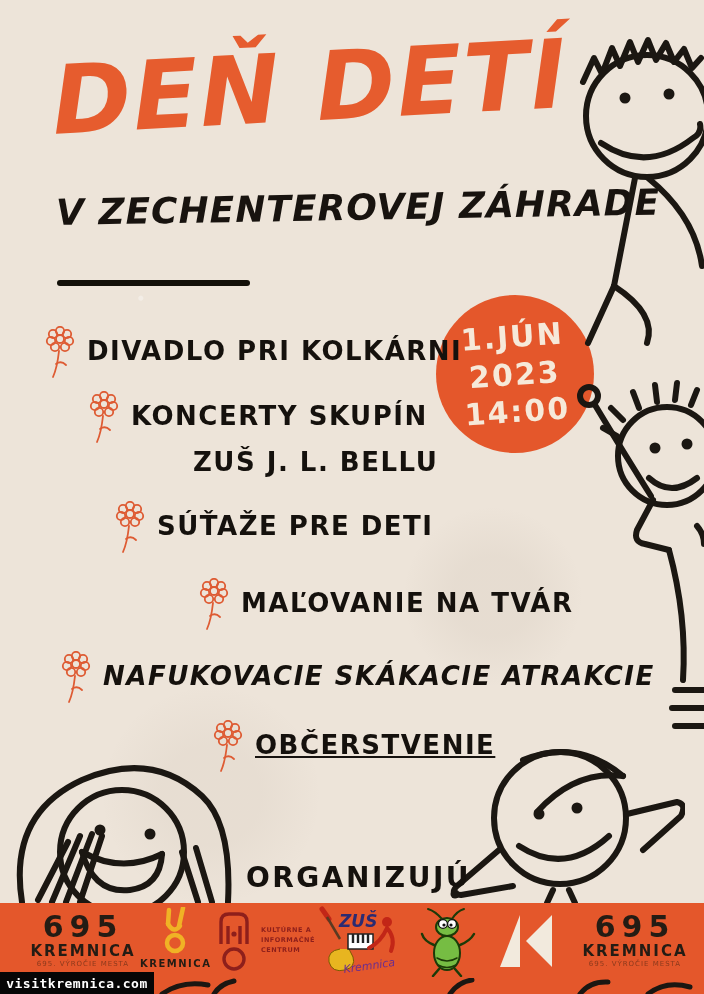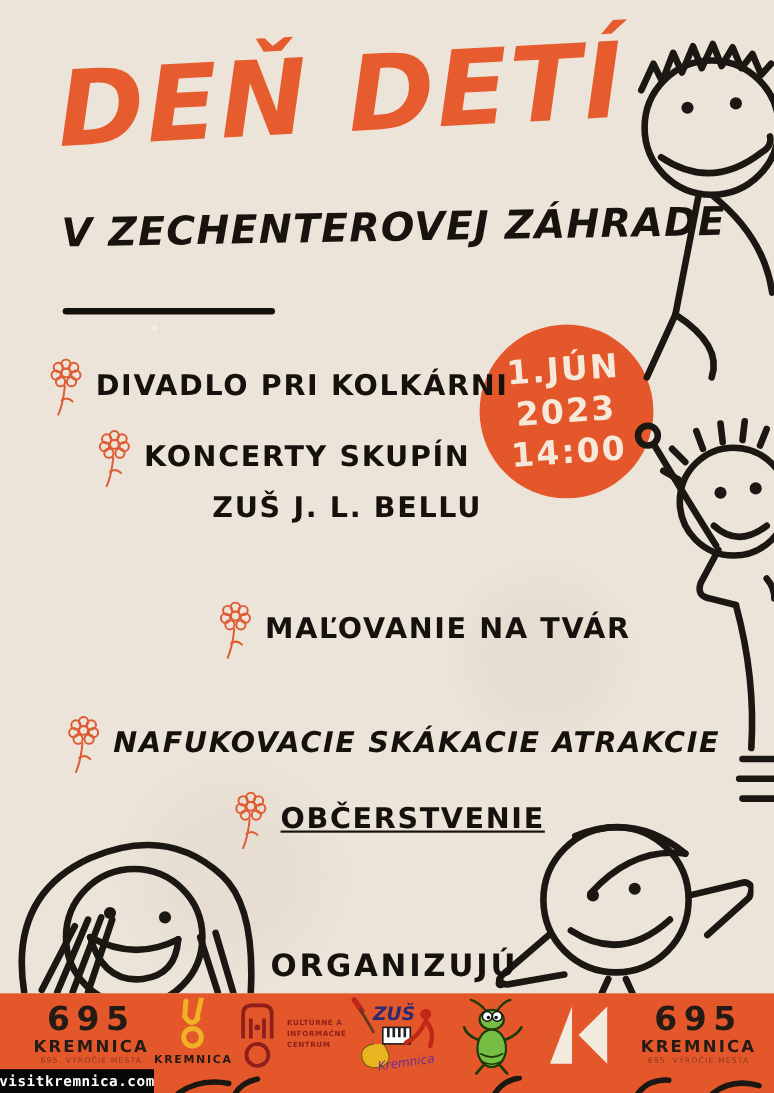--- a/index.html
+++ b/index.html
@@ -63,21 +63,21 @@
   }
   .event .label{
     font-size:26px;font-weight:bold;letter-spacing:1.5px;
     color:#15110D;
   }
   .flower{flex:0 0 auto;margin-top:-10px;}
   .row-0{left:42px;top:336px;}
   .row-1{left:86px;top:401px;}
   .row-2{left:193px;top:447px;}
   .row-3{left:112px;top:511px;}
-  .row-4{left:196px;top:557px;}
+  .row-4{left:196px;top:588px;}
   .row-5{left:58px;top:661px;font-style:italic;}
   .row-6{left:210px;top:730px;text-decoration:underline;}
 
   .organizers{
     left:246px;top:861px;
     font-size:28px;font-weight:bold;letter-spacing:2.5px;
     color:#15110D;white-space:nowrap;
   }
 
   
@@ -87,21 +87,21 @@
   }
   .logo{position:absolute;display:flex;flex-direction:column;align-items:center;}
   .logo-695{width:110px;text-align:center;}
   .logo-695 .num{font-size:30px;font-weight:bold;letter-spacing:6px;color:#241C14;line-height:1;}
   .logo-695 .name{font-size:15px;font-weight:bold;letter-spacing:2px;color:#241C14;line-height:1.2;}
   .logo-695 .sub{font-size:7px;letter-spacing:1px;color:rgba(66,32,16,.55);line-height:1.2;}
   .logo-kremyellow .name{font-size:10px;font-weight:bold;letter-spacing:1.5px;color:#241C14;margin-top:1px;}
   .logo-mio{flex-direction:row;align-items:center;gap:6px;}
   .mio-lines{font-size:6.5px;line-height:1.5;letter-spacing:.5px;color:#8E1F1B;font-weight:bold;}
   .visit-box{
-    left:0;top:972px;width:140px;height:22px;
+    left:0;top:972px;width:154px;height:22px;
     background:#060606;color:#FFFFFF;
     display:flex;align-items:center;justify-content:center;
     font-family:"DejaVu Sans Mono", monospace;
     font-size:13px;font-weight:bold;letter-spacing:.5px;
   }
 
   
 </style>
 </head>
 <body>
@@ -223,20 +223,37 @@
           <path d="M14 38 C18 35 21 36 24 39"></path>
       </g>
     </svg>
     <span class="label">DIVADLO PRI KOLKÁRNI</span>
   </div>
 
   <div class="abs event row-2">
     <span class="label">ZUŠ J. L. BELLU</span>
   </div>
 
+  <div class="abs event row-3">
+    <svg class="flower" width="36" height="54" viewBox="0 0 36 54">
+      <g fill="none" stroke="#DE5B33" stroke-width="1.8" stroke-linecap="round">
+        <circle cx="18" cy="13" r="4"></circle>
+          <circle cx="18" cy="5" r="4.2"></circle>
+          <circle cx="25" cy="8" r="4.2"></circle>
+        <circle cx="27" cy="15" r="4.2"></circle>
+          <circle cx="23" cy="21" r="4.2"></circle>
+          <circle cx="13" cy="21" r="4.2"></circle>
+        <circle cx="9" cy="15" r="4.2"></circle>
+          <circle cx="11" cy="8" r="4.2"></circle>
+        <path d="M17 25 C16 34 15 42 11 51"></path>
+          <path d="M14 38 C18 35 21 36 24 39"></path>
+      </g>
+    </svg>
+    <span class="label">SÚŤAŽE PRE DETI</span>
+  </div>
 
   <div class="abs event row-4">
     <svg class="flower" width="36" height="54" viewBox="0 0 36 54">
       <g fill="none" stroke="#DE5B33" stroke-width="1.8" stroke-linecap="round">
         <circle cx="18" cy="13" r="4"></circle>
           <circle cx="18" cy="5" r="4.2"></circle>
           <circle cx="25" cy="8" r="4.2"></circle>
         <circle cx="27" cy="15" r="4.2"></circle>
           <circle cx="23" cy="21" r="4.2"></circle>
           <circle cx="13" cy="21" r="4.2"></circle>

